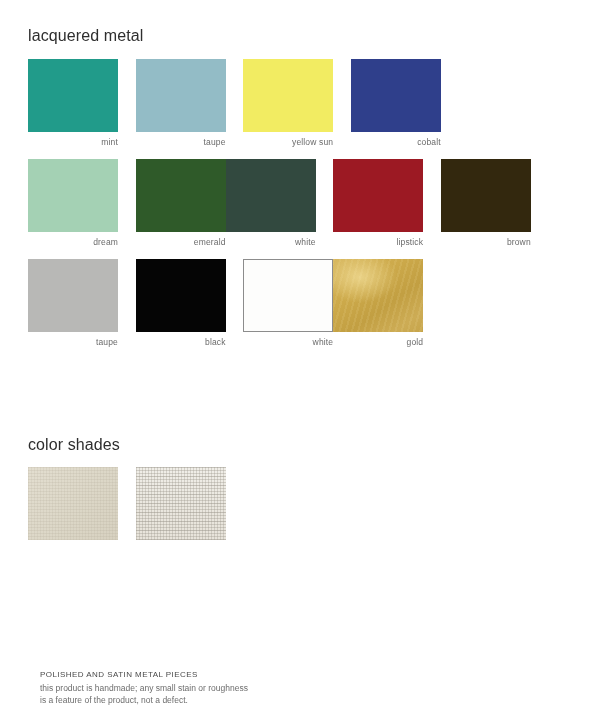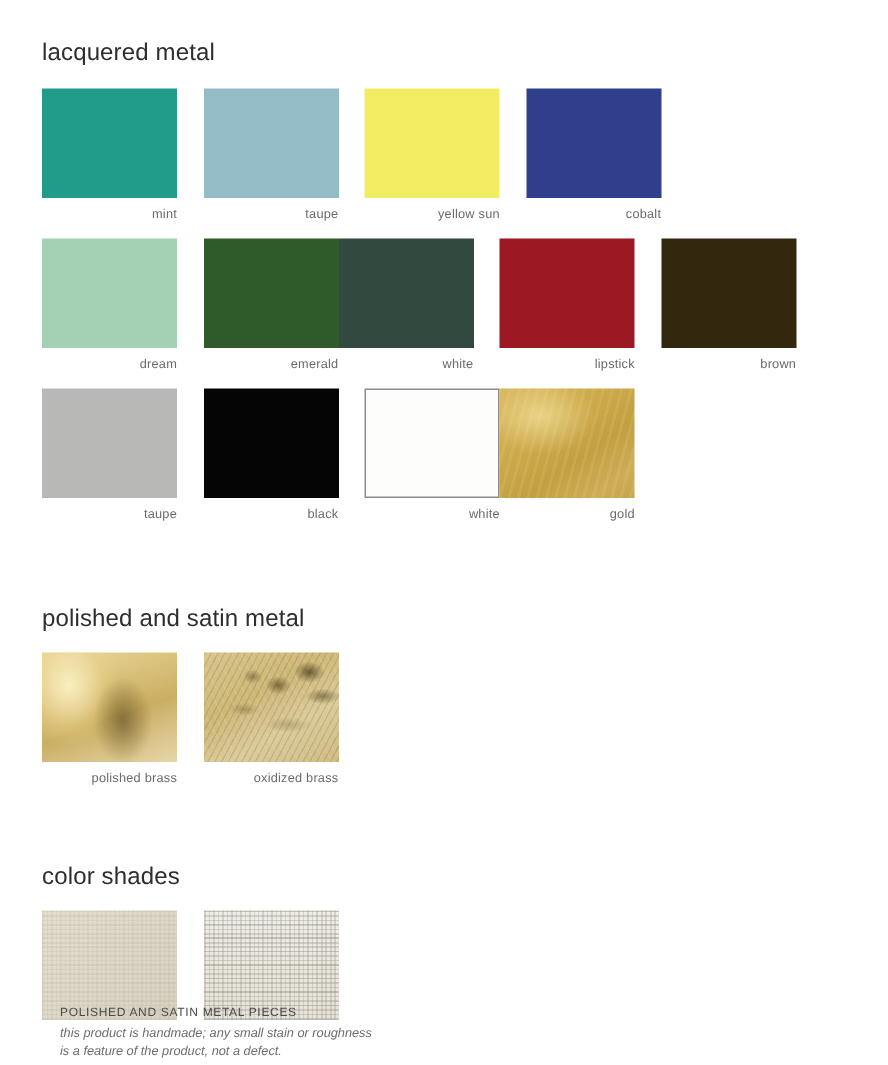--- a/index.html
+++ b/index.html
@@ -110,21 +110,20 @@
     letter-spacing: 0.45px;
     color: #4a4a4a;
     margin: 0 0 3px 0;
     font-weight: 400;
   }
   .footer-line {
     font-size: 8.5px;
     color: #6d6d6d;
     line-height: 1.45;
     margin: 0;
-    font-style: italic;
   }
   .spacer-lacquered { height: 36px; }
   .spacer-polished { height: 33px; }
 </style>
 </head>
 <body>
 
 <div class="page">
 
   <section id="section-lacquered">
@@ -180,33 +179,20 @@
         </div>
         <div class="swatch-cell">
           <div class="swatch-chip chip-gold"></div>
           <div class="swatch-label">gold</div>
         </div>
       </div>
   </section>
 
   <div class="spacer-lacquered"></div>
 
-  <section id="section-polished">
-    <h2 class="section-title">polished and satin metal</h2>
-    <div class="small-grid" id="grid-polished">
-        <div class="swatch-cell">
-          <div class="swatch-chip chip-polished-brass"></div>
-          <div class="swatch-label">polished brass</div>
-        </div>
-        <div class="swatch-cell">
-          <div class="swatch-chip chip-oxidized-brass"></div>
-          <div class="swatch-label">oxidized brass</div>
-        </div>
-      </div>
-  </section>
 
   <div class="spacer-polished"></div>
 
   <section id="section-shades">
     <h2 class="section-title">color shades</h2>
     <div class="small-grid" id="grid-shades">
         <div class="swatch-cell">
           <div class="swatch-chip chip-cotton"></div>
         </div>
         <div class="swatch-cell">

